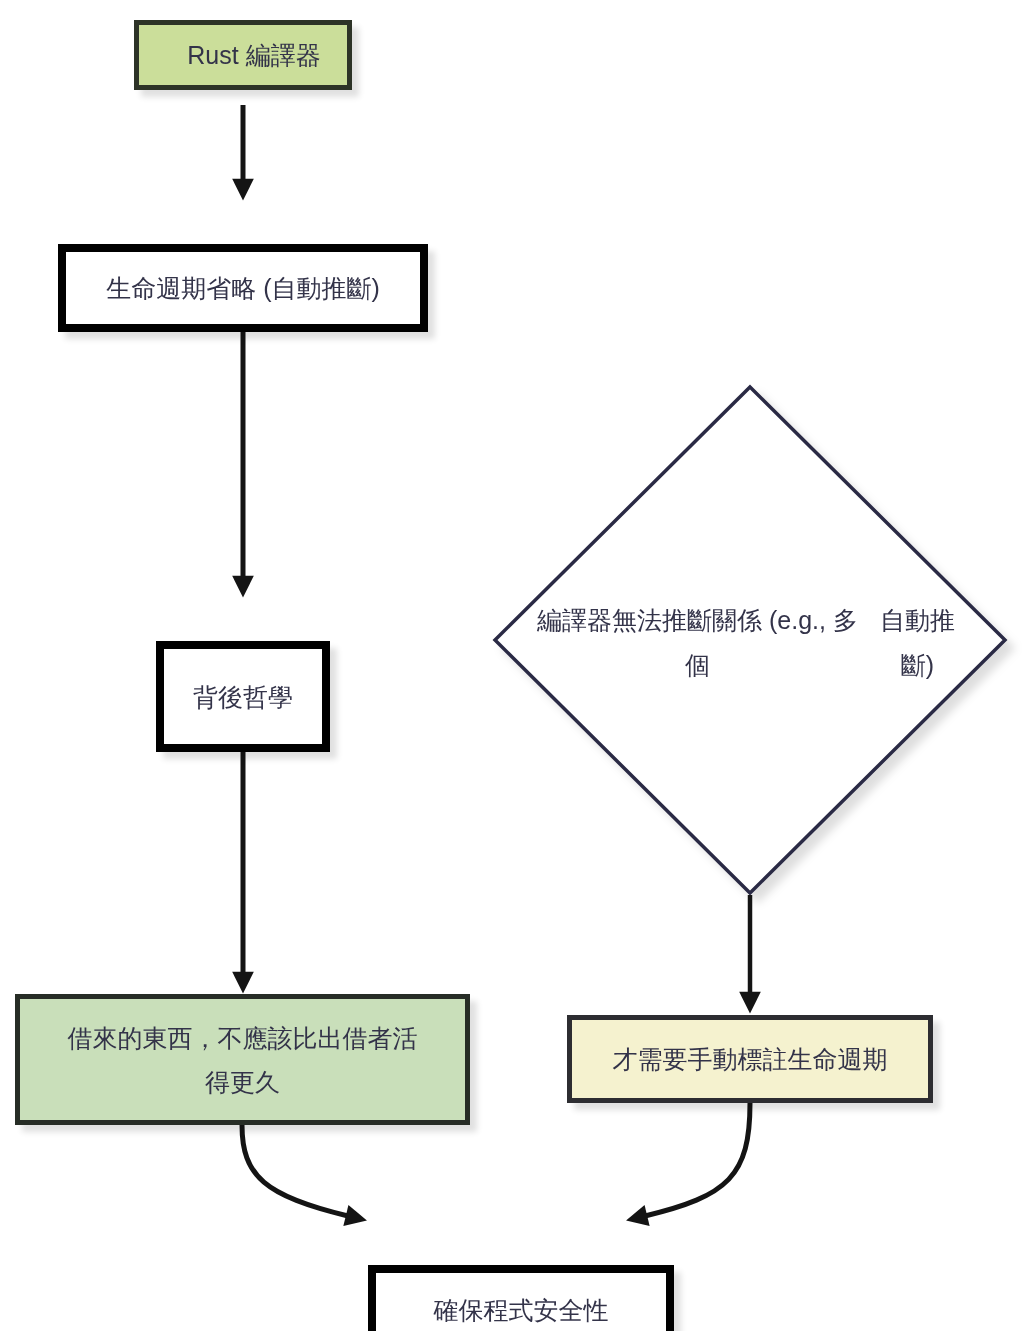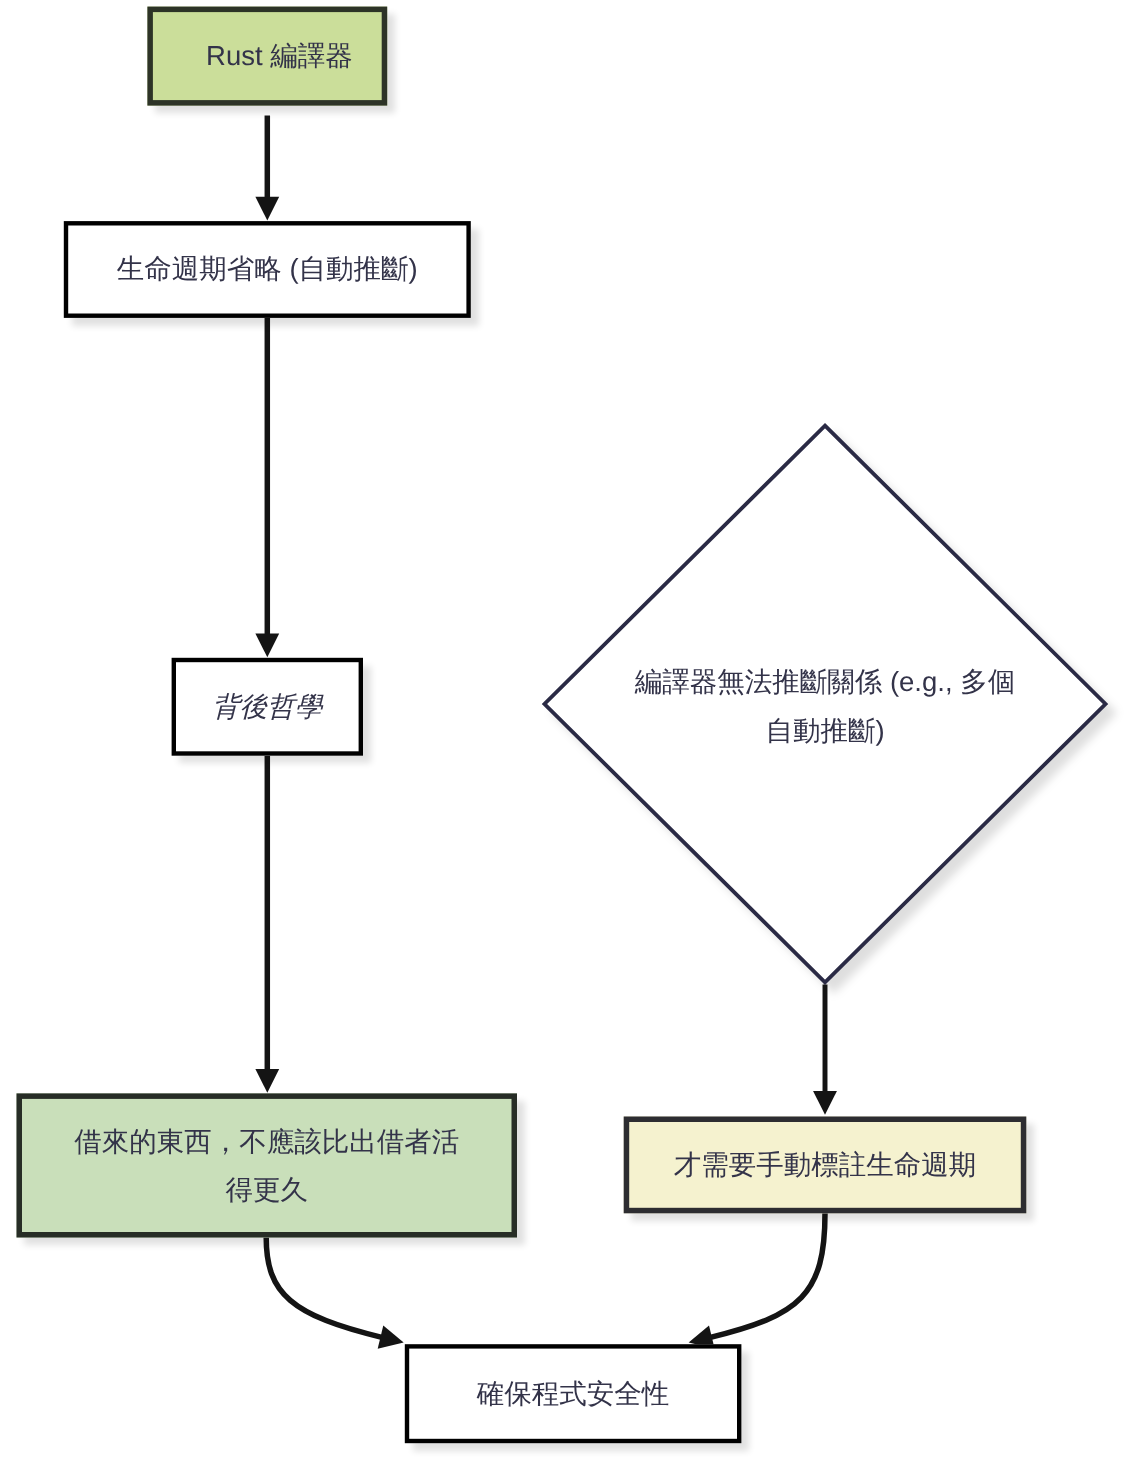--- a/index.html
+++ b/index.html
@@ -29,46 +29,47 @@
     justify-content: center;
     text-align: center;
     color: #333349;
     font-size: 25px;
     line-height: 44px;
     box-shadow: 7px 7px 6px rgba(0,0,0,0.12);
   }
   .node .line { display: block; }
   .rect-white {
     background: #ffffff;
-    border: 4px solid #000000;
+    border: 8px solid #000000;
+    margin-top: 43px;
   }
   .rect-green {
     background: #cbde9a;
     border: 5px solid #2d3327;
   }
   .rect-softgreen {
     background: #c9dfba;
     border: 5px solid #272d26;
   }
   .rect-yellow {
     background: #f5f2cf;
     border: 5px solid #2d2d31;
   }
-  .node-rust-compiler   { left: 134px; top: 6px;   width: 218px; height: 90px; padding-left: 22px; }
+  .node-rust-compiler   { left: 134px; top: 20px;   width: 218px; height: 70px; padding-left: 22px; }
   .node-lifetime-elision{ left: 58px;  top: 201px;  width: 370px; height: 88px; }
-  .node-philosophy      { left: 156px; top: 598px;  width: 174px; height: 89px; font-style: italic; }
+  .node-philosophy      { left: 156px; top: 598px;  width: 174px; height: 111px; }
   .node-borrow-rule     { left: 15px;  top: 994px;  width: 455px; height: 131px; }
   .node-manual-annot    { left: 567px; top: 1015px; width: 366px; height: 88px; }
   .node-program-safety  { left: 368px; top: 1222px; width: 306px; height: 90px; }
   .diamond-label {
     position: absolute;
     left: 530px; top: 597px;
     width: 440px; height: 92px;
     display: flex;
-    flex-direction: column;
+    flex-direction: row;
     align-items: center;
     justify-content: center;
     text-align: center;
     color: #333349;
     font-size: 25px;
     line-height: 45px;
     box-shadow: none;
   }
 </style>
 </head>

